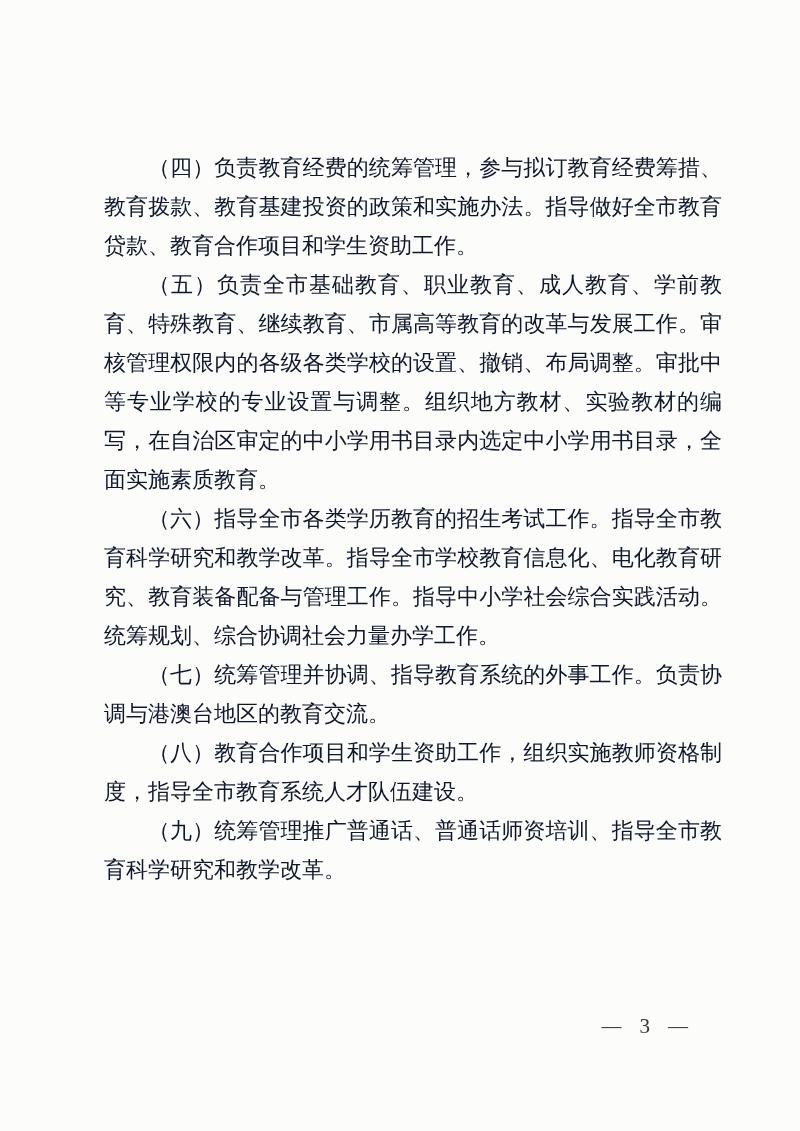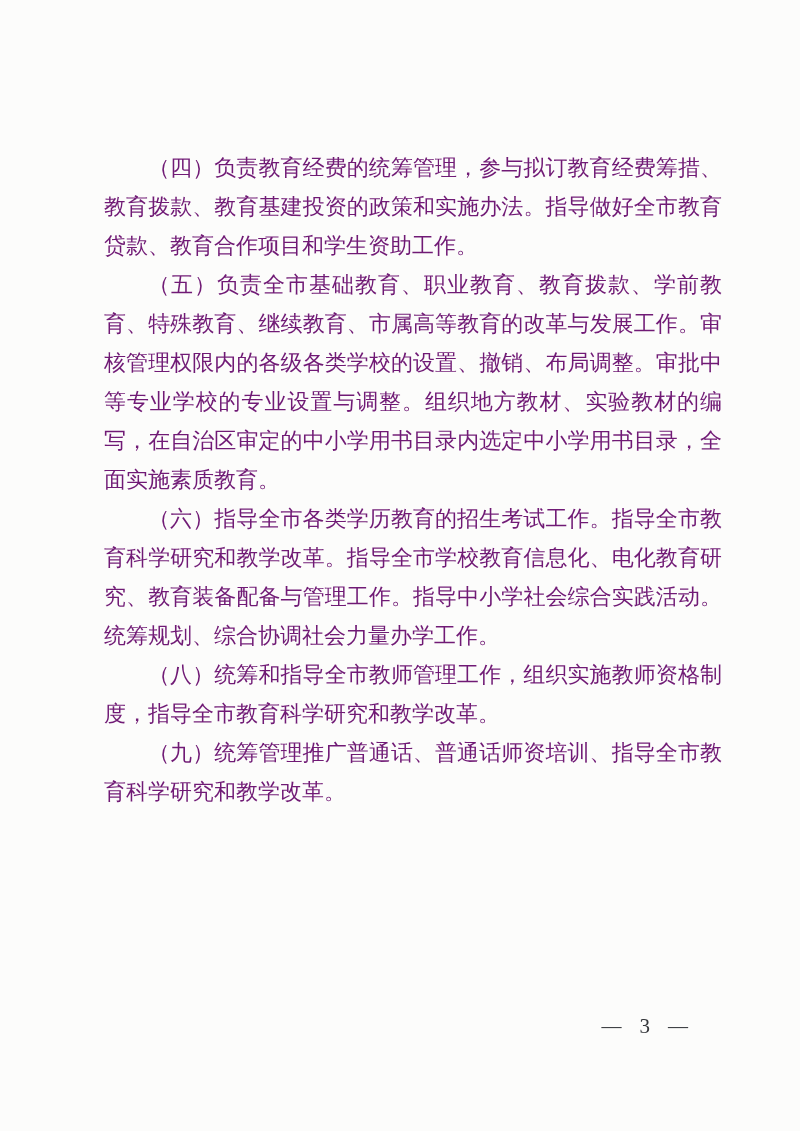--- a/index.html
+++ b/index.html
@@ -14,21 +14,21 @@
     width: 800px;
     height: 1131px;
     background: #fcfcfb;
     overflow: hidden;
   }
   .doc-body {
     position: absolute;
     left: 104px;
     top: 148px;
     width: 618px;
-    color: #701a75;
+    color: #0f172a;
     font-size: 22px;
     line-height: 39px;
     text-align: justify;
     text-justify: inter-ideograph;
   }
   .doc-body p {
     margin: 0;
     padding: 0;
     text-indent: 2em;
     letter-spacing: 0;
@@ -54,23 +54,24 @@
     font-size: 21px;
   }
 </style>
 </head>
 <body>
 
 <div class="page">
 
   <div class="doc-body">
     <p>（四）负责教育经费的统筹管理，参与拟订教育经费筹措、教育拨款、教育基建投资的政策和实施办法。指导做好全市教育贷款、教育合作项目和学生资助工作。</p>
-    <p>（五）负责全市基础教育、职业教育、教育拨款、学前教育、特殊教育、继续教育、市属高等教育的改革与发展工作。审核管理权限内的各级各类学校的设置、撤销、布局调整。审批中等专业学校的专业设置与调整。组织地方教材、实验教材的编写，在自治区审定的中小学用书目录内选定中小学用书目录，全面实施素质教育。</p>
+    <p>（五）负责全市基础教育、职业教育、成人教育、学前教育、特殊教育、继续教育、市属高等教育的改革与发展工作。审核管理权限内的各级各类学校的设置、撤销、布局调整。审批中等专业学校的专业设置与调整。组织地方教材、实验教材的编写，在自治区审定的中小学用书目录内选定中小学用书目录，全面实施素质教育。</p>
     <p>（六）指导全市各类学历教育的招生考试工作。指导全市教育科学研究和教学改革。指导全市学校教育信息化、电化教育研究、教育装备配备与管理工作。指导中小学社会综合实践活动。统筹规划、综合协调社会力量办学工作。</p>
-    <p>（八）统筹和指导全市教师管理工作，组织实施教师资格制度，指导全市教育科学研究和教学改革。</p>
+    <p>（七）统筹管理并协调、指导教育系统的外事工作。负责协调与港澳台地区的教育交流。</p>
+    <p>（八）教育合作项目和学生资助工作，组织实施教师资格制度，指导全市教育系统人才队伍建设。</p>
     <p>（九）统筹管理推广普通话、普通话师资培训、指导全市教育科学研究和教学改革。</p>
   </div>
 
   <div class="page-number">
     <span class="dash">—</span>
     <span class="num">3</span>
     <span class="dash">—</span>
   </div>
 
 </div>

